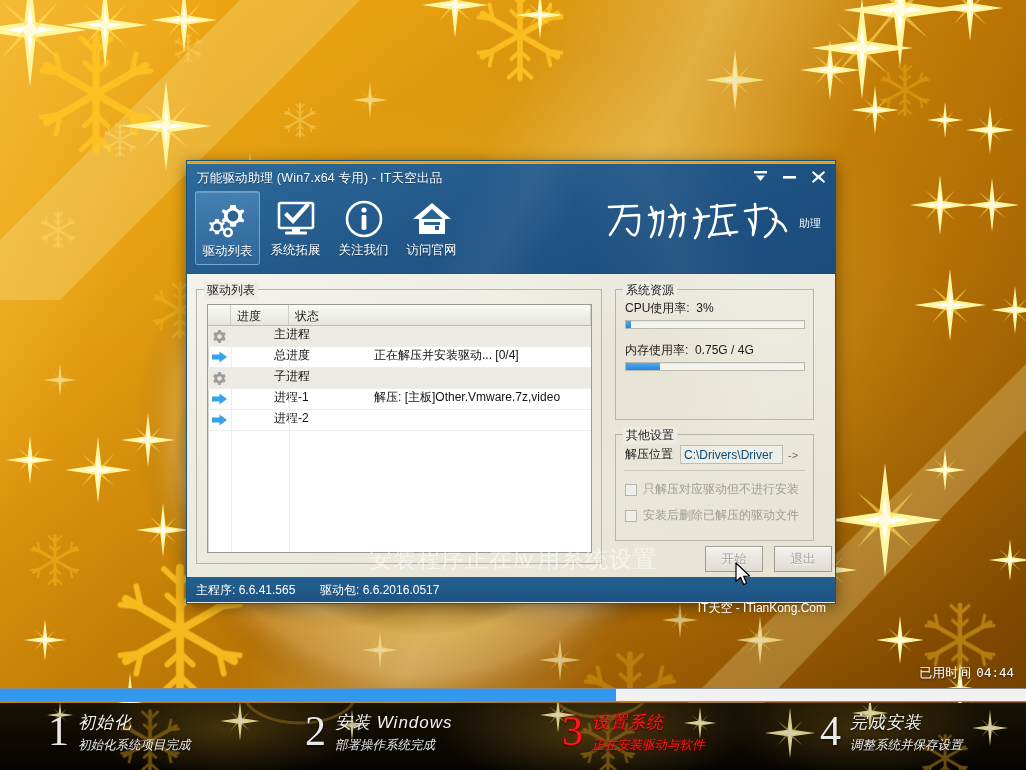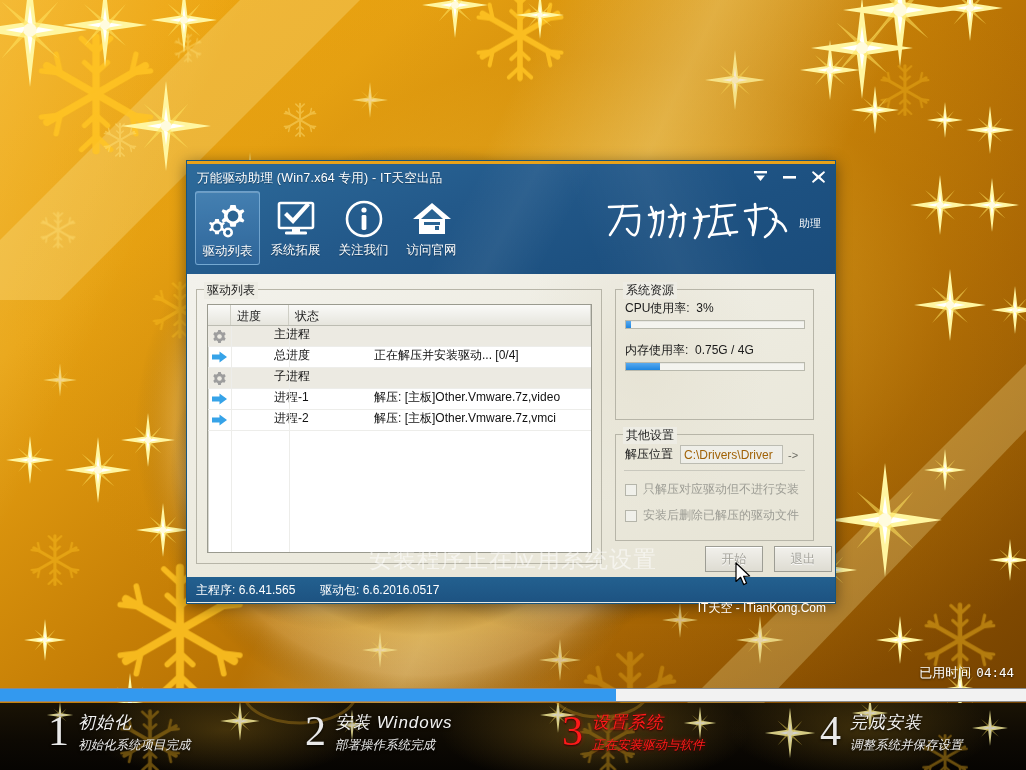--- a/index.html
+++ b/index.html
@@ -137,21 +137,21 @@
     height: 9px; background: #f4f4ef; border: 1px solid #b9b9ad;
     box-shadow: inset 1px 1px 0 rgba(0,0,0,0.05);
   }
   .bar-inner { height: 100%; background: linear-gradient(180deg,#57a9ef,#1f86e0); }
   .res-item { position: absolute; left: 9px; width: 180px; }
 
   
   .ot-label { font-size: 12px; color: #1b1b1b; }
   #path-box {
     width: 103px; height: 19px; border: 1px solid #bcbcb2;
-    background: #eeeee8; color: #a16207; font-size: 12px;
+    background: #eeeee8; color: #0c4a6e; font-size: 12px;
     padding: 2px 3px; overflow: hidden; white-space: nowrap;
   }
   #path-arrow { font-size: 11px; color: #6a6a62; margin-left: 5px; }
   #ot-sep { position: absolute; left: 8px; right: 8px; top: 35px; height: 1px; background: #c9c8bd; }
   .cbrow { position: absolute; left: 9px; display: flex; align-items: center; }
   .cbox { width: 12px; height: 12px; border: 1px solid #b5b5aa; background: #f0f0ea; margin-right: 6px; }
   .cbtext { font-size: 12px; color: #9d9d95; }
 
   
   .dlg-btn {
@@ -520,21 +520,20 @@
             <div class="r-state">解压: [主板]Other.Vmware.7z,video</div>
           </div>
 
           <div class="list-row">
             <div class="r-ico">
               <svg width="15" height="12" viewBox="0 0 15 12">
                   <path d="M0,3.6 H7.5 V0.4 L15,6 L7.5,11.6 V8.4 H0 Z" fill="#36a3e8"></path>
                 </svg>
             </div>
             <div class="r-prog">进程-2</div>
-            <div class="r-state">解压: [主板]Other.Vmware.7z,vmci</div>
           </div>
         </div>
       </div>
 
       <div class="group-box" id="grp-sysres">
         <div class="group-title">系统资源</div>
 
         <div class="res-item" style="top:10px">
           <div class="res-label">
             <span>CPU使用率:</span>&nbsp;&nbsp;<span>3%</span>

